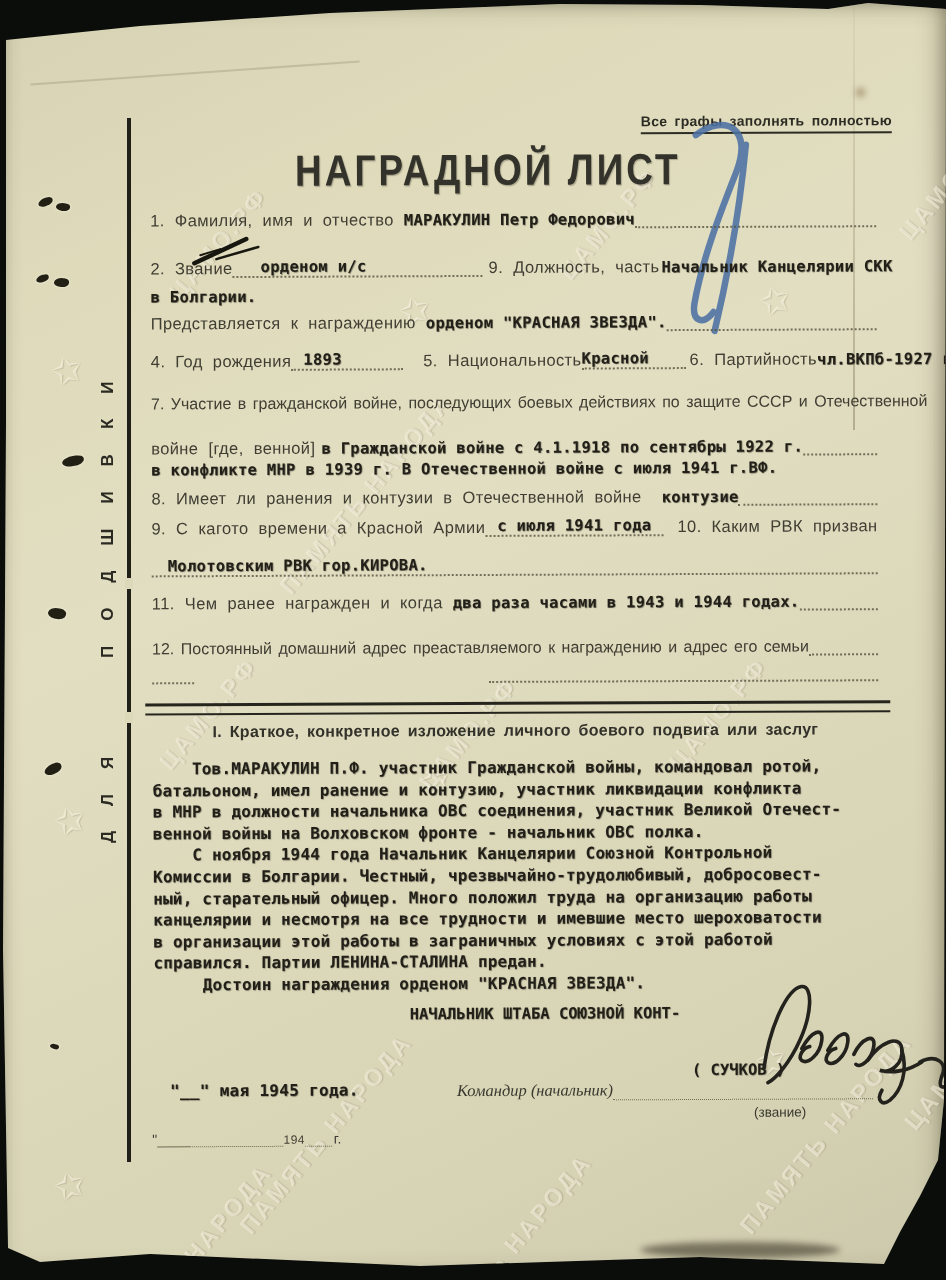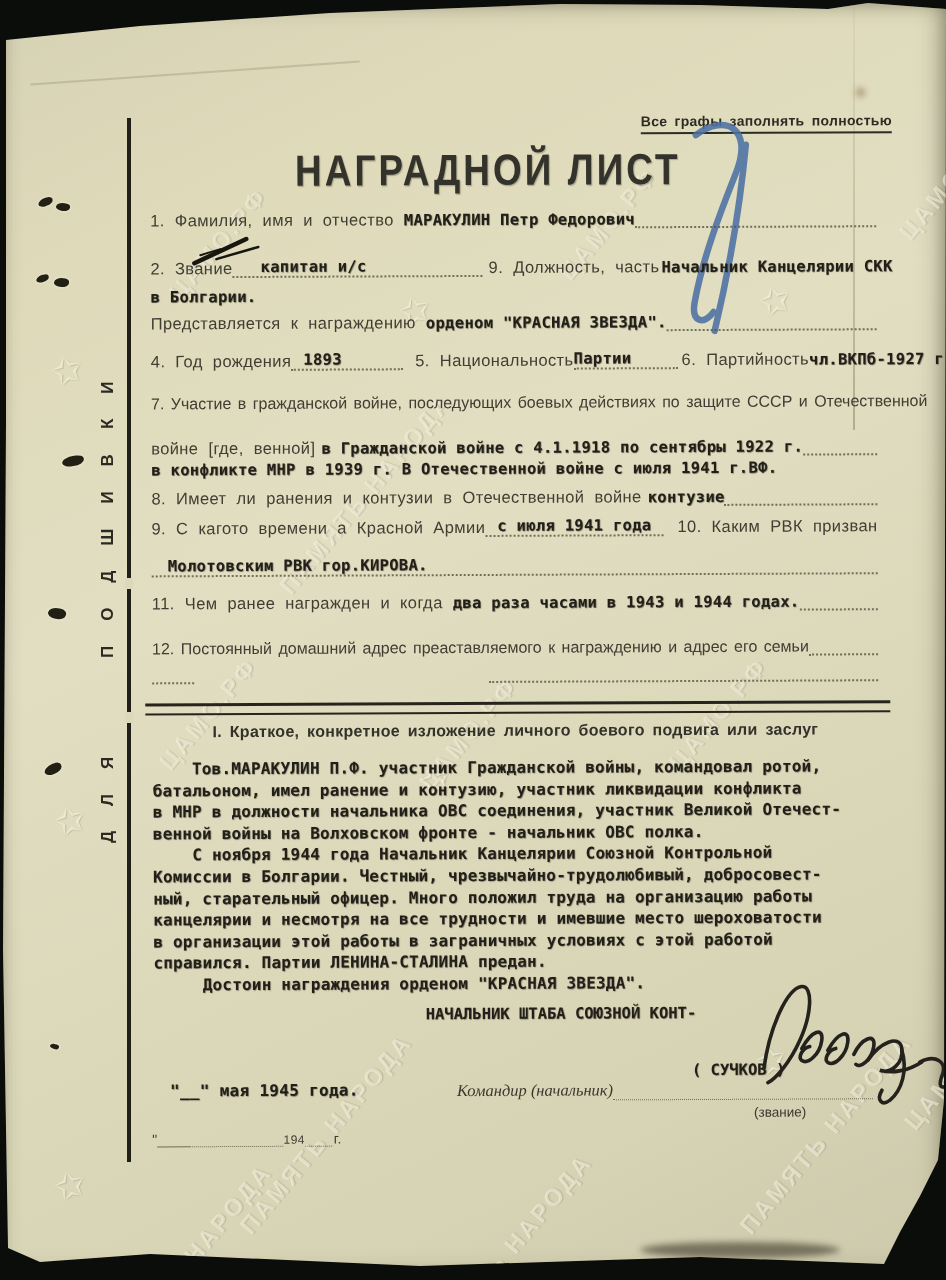--- a/index.html
+++ b/index.html
@@ -120,44 +120,44 @@
 
       <div class="row" style="top:210px">
         <span class="lbl">1. Фамилия, имя и отчество</span>
         <span class="typed" style="margin-left:10px">МАРАКУЛИН Петр Федорович</span>
         <span class="dots"></span>
       </div>
 
       <div class="row" style="top:257px">
         <span class="lbl">2. Звание</span>
         <span class="dotwrap" style="flex:0 0 250px;display:flex;align-items:flex-end">
-          <span class="typed" style="margin-left:28px">капитан и/с</span>
+          <span class="typed" style="margin-left:28px">орденом и/с</span>
         </span>
         <span class="lbl" style="margin-left:6px">9. Должность, часть</span>
         <span class="typed" style="margin-left:2px">Начальник Канцелярии СКК</span>
       </div>
 
       <div class="row" style="top:287px">
         <span class="typed">в Болгарии.</span>
       </div>
 
       <div class="row" style="top:313px">
         <span class="lbl">Представляется к награждению</span>
         <span class="typed" style="margin-left:10px">орденом "КРАСНАЯ ЗВЕЗДА".</span>
         <span class="dots"></span>
       </div>
 
       <div class="row" style="top:350px">
         <span class="lbl">4. Год рождения</span>
         <span class="dotwrap" style="flex:0 0 112px;display:flex;align-items:flex-end">
           <span class="typed" style="margin-left:12px">1893</span>
         </span>
-        <span class="lbl" style="margin-left:12px">5. Национальность</span>
+        <span class="lbl" style="margin-left:20px">5. Национальность</span>
         <span class="dotwrap" style="flex:0 0 104px;display:flex;align-items:flex-end">
-          <span class="typed">Партии</span>
+          <span class="typed">Красной</span>
         </span>
         <span class="lbl" style="margin-left:4px">6. Партийность</span>
         <span class="typed" style="margin-right:-40px">чл.ВКПб-1927 г.</span>
       </div>
 
       <div class="row" style="top:394px">
         <span class="lbl" style="font-size:16px;letter-spacing:0;word-spacing:2px">7. Участие в гражданской войне, последующих боевых действиях по защите СССР и Отечественной</span>
       </div>
 
       <div class="row" style="top:438px">
@@ -165,21 +165,21 @@
         <span class="typed" style="margin-left:6px">в Гражданской войне с 4.1.1918 по сентябры 1922 г.</span>
         <span class="dots"></span>
       </div>
 
       <div class="row" style="top:460px">
         <span class="typed">в конфликте МНР в 1939 г. В Отечественной войне с июля 1941 г.ВФ.</span>
       </div>
 
       <div class="row" style="top:488px">
         <span class="lbl">8. Имеет ли ранения и контузии в Отечественной войне</span>
-        <span class="typed" style="margin-left:6px">контузие</span>
+        <span class="typed" style="margin-left:20px">контузие</span>
         <span class="dots"></span>
       </div>
 
       <div class="row" style="top:517px">
         <span class="lbl">9. С кагото времени а Красной Армии</span>
         <span class="dotwrap" style="flex:1 1 auto;display:flex;align-items:center">
           <span class="typed" style="margin-left:12px">с июля 1941 года</span>
         </span>
         <span class="lbl" style="margin-left:14px">10. Каким РВК призван</span>
       </div>
@@ -217,21 +217,21 @@
         <div class="tline">венной войны на Волховском фронте - начальник ОВС полка.</div>
         <div class="tline">    С ноября 1944 года Начальник Канцелярии Союзной Контрольной</div>
         <div class="tline">Комиссии в Болгарии. Честный, чрезвычайно-трудолюбивый, добросовест-</div>
         <div class="tline">ный, старательный офицер. Много положил труда на организацию работы</div>
         <div class="tline">канцелярии и несмотря на все трудности и имевшие место шероховатости</div>
         <div class="tline">в организации этой работы в заграничных условиях с этой работой</div>
         <div class="tline">справился. Партии ЛЕНИНА-СТАЛИНА предан.</div>
         <div class="tline">     Достоин награждения орденом "КРАСНАЯ ЗВЕЗДА".</div>
       </div>
 
-      <div style="position:absolute;left:424px;top:1003px">
+      <div style="position:absolute;left:408px;top:1003px">
         <div class="sigline">НАЧАЛЬНИК ШТАБА СОЮЗНОЙ КОНТ-</div>
       </div>
 
       <div class="sigline" style="position:absolute;left:690px;top:1060px">( СУЧКОВ )</div>
 
       <svg style="left:748px;top:972px" width="200" height="150" viewBox="0 0 200 150">
         <g fill="none" stroke="#23221c" stroke-width="3.6" stroke-linecap="round">
           <path d="M14,98 C20,55 38,18 52,16 C64,15 62,44 50,70 C40,92 26,108 18,112"></path>
           <path d="M52,78 C62,60 74,56 72,70 C70,84 58,94 52,90 C48,87 52,78 60,76"></path>
           <path d="M78,80 C88,62 100,58 98,72 C96,86 84,96 78,92 C74,89 78,80 86,78"></path>

